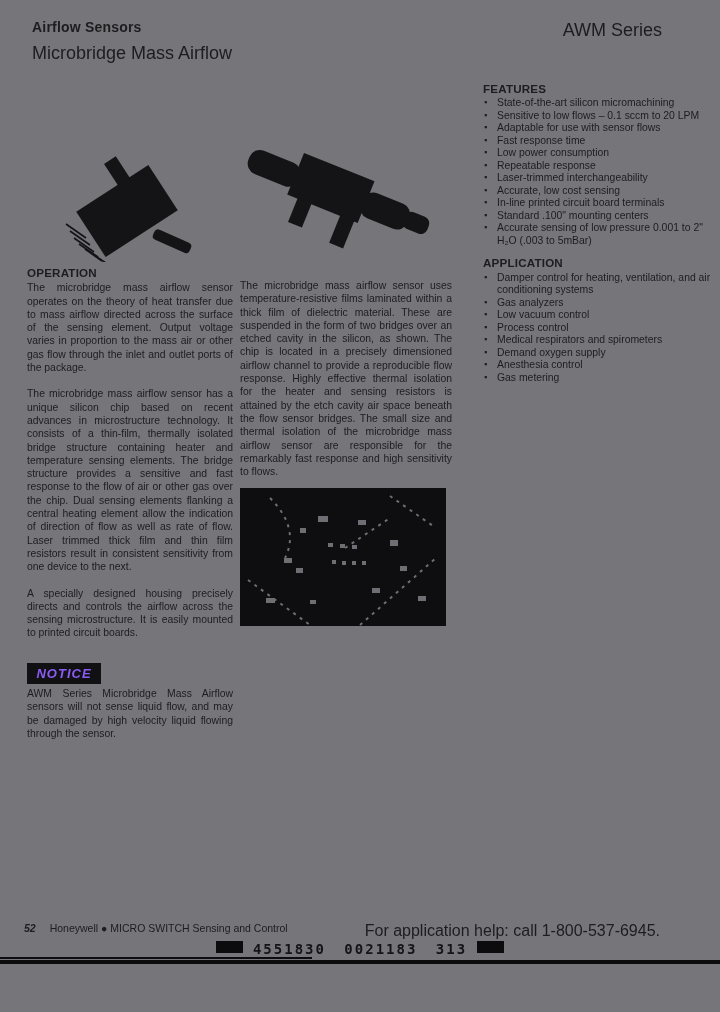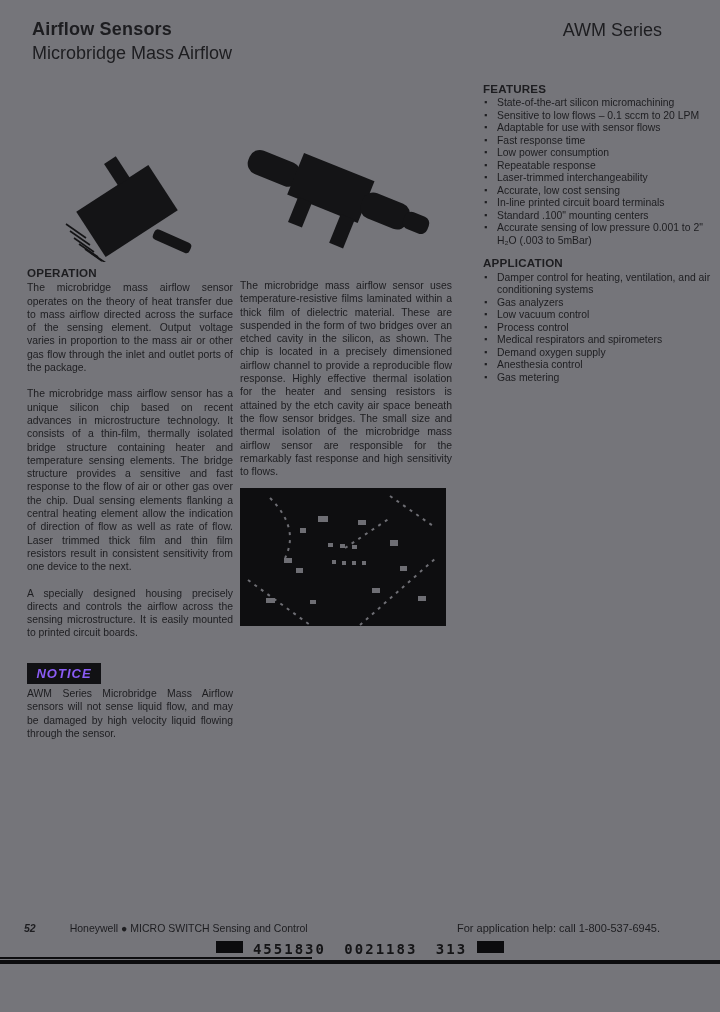--- a/index.html
+++ b/index.html
@@ -6,21 +6,21 @@
   body{background:#5a5a5e;}
   .page{
     position:relative;
     width:720px;height:1012px;
     background:#75757a;
     overflow:hidden;
     font-family:"Liberation Sans",sans-serif;
     color:#1d1d20;
   }
   
-  .hdr-title{position:absolute;left:32px;top:19px;font-size:18px;font-weight:bold;letter-spacing:.2px;}
+  .hdr-title{position:absolute;left:32px;top:19px;font-size:14px;font-weight:bold;letter-spacing:.2px;}
   .hdr-sub{position:absolute;left:32px;top:43px;font-size:18px;}
   .hdr-series{position:absolute;top:20px;right:58px;font-size:18px;}
   
   .photo{position:absolute;}
   
   .col{position:absolute;font-size:10.4px;line-height:13.3px;text-align:justify;}
   .col p{margin:0 0 13px 0;}
   .sec-head{font-weight:bold;font-size:11.6px;letter-spacing:.2px;margin:0 0 2px 0;text-align:left;}
   .col-left{left:27px;top:266px;width:206px;}
   .col-mid{left:240px;top:279px;width:212px;}
@@ -33,22 +33,22 @@
   
   .notice-box{
     position:absolute;left:27px;top:663px;width:74px;height:21px;
     background:#111114;color:#8b5cf6;
     display:flex;align-items:center;justify-content:center;
     font-style:italic;font-weight:bold;font-size:13px;letter-spacing:1px;
   }
   .notice-text{position:absolute;left:27px;top:687px;width:206px;font-size:10.4px;line-height:13.3px;text-align:justify;}
   
   .footer-left{position:absolute;left:24px;top:922px;font-size:10.5px;}
-  .footer-left b{margin-right:34px;font-style:italic;}
-  .footer-right{position:absolute;right:60px;top:922px;font-size:11px;}
+  .footer-left b{margin-right:14px;font-style:italic;}
+  .footer-right{position:absolute;right:60px;top:922px;font-size:16px;}
   .code-row{
     position:absolute;left:0;top:941px;width:720px;
     display:flex;justify-content:center;gap:10px;
   }
   .code-block{width:27px;height:12px;background:#0c0c0e;}
   .code-digits{
     font-family:"DejaVu Sans Mono",monospace;font-weight:bold;
     font-size:14px;letter-spacing:2px;word-spacing:8px;color:#141416;
     transform:scaleY(1.05);
   }

